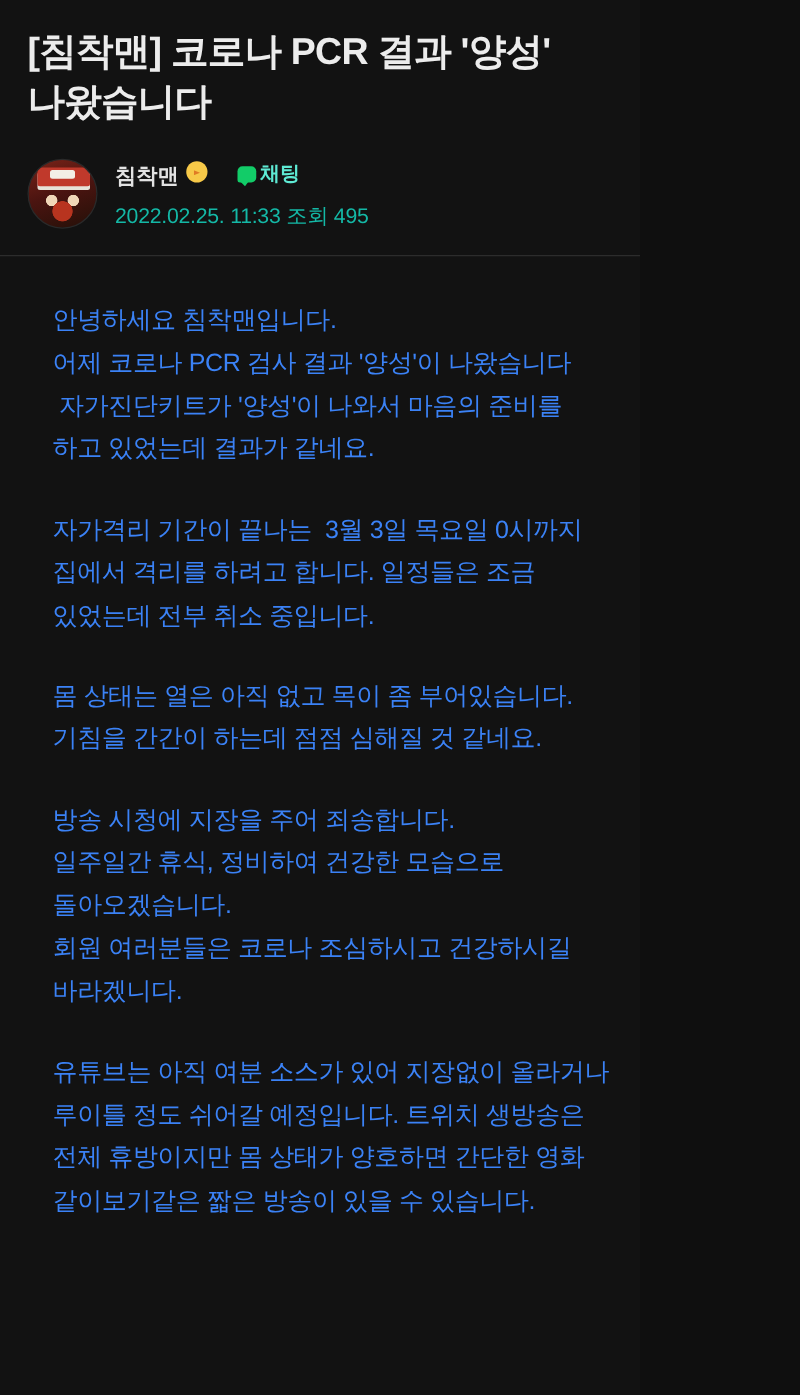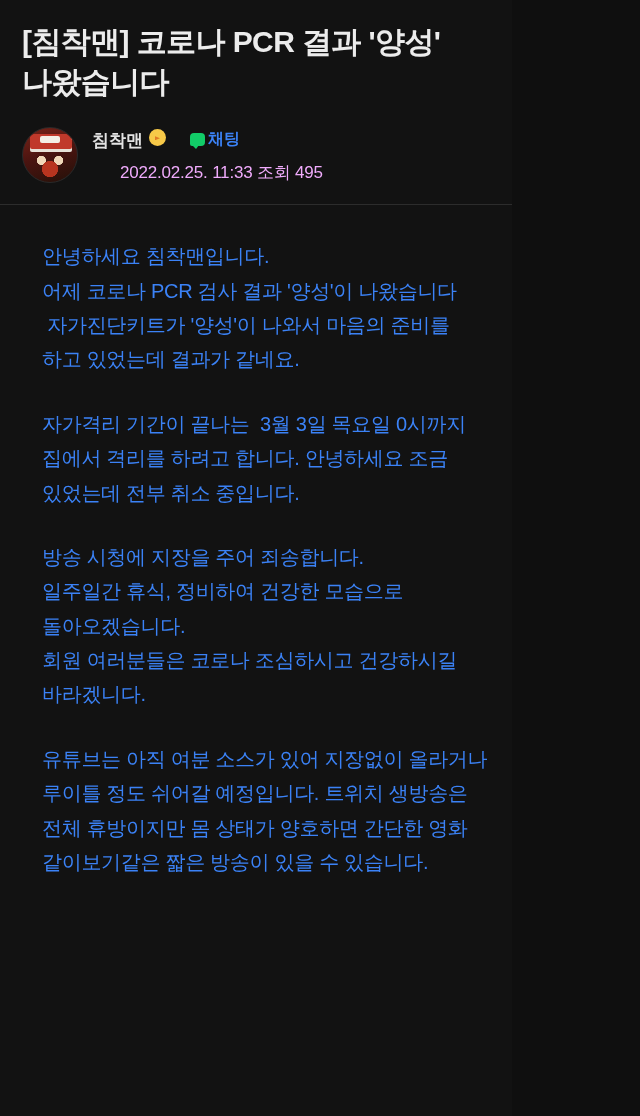--- a/index.html
+++ b/index.html
@@ -106,21 +106,21 @@
     height: 4px;
     background: #e07b25;
     clip-path: polygon(0 0, 100% 50%, 0 100%);
   }
   .chat-badge {
     display: inline-flex;
     align-items: center;
     gap: 3px;
     font-size: 16px;
     font-weight: 700;
-    color: #3b82f6;
+    color: #5eead4;
     margin-left: 6px;
     padding-left: 12px;
   }
   .chat-bubble {
     display: inline-block;
     width: 15px;
     height: 13px;
     background: #12cc68;
     border-radius: 4px 4px 4px 2px;
     position: relative;
@@ -130,23 +130,22 @@
     position: absolute;
     left: 2px;
     bottom: -3px;
     border-left: 4px solid transparent;
     border-right: 3px solid transparent;
     border-top: 4px solid #12cc68;
   }
   .meta-line2 {
     margin-top: 9px;
     font-size: 17px;
-    color: #f0abfc;
+    color: #14b8a6;
     letter-spacing: -0.2px;
-    margin-left: 28px;
   }
 
   
   .divider {
     height: 1px;
     background: #2c2c2c;
     margin: 0 -22px;
   }
 
   
@@ -189,20 +188,21 @@
       </div>
     </div>
   </div>
 
   <div class="divider"></div>
 
   <div class="post-body">
     <p class="para">안녕하세요 침착맨입니다.
 어제 코로나 PCR 검사 결과 '양성'이 나왔습니다
  자가진단키트가 '양성'이 나와서 마음의 준비를 하고 있었는데 결과가 같네요.</p>
-    <p class="para">자가격리 기간이 끝나는  3월 3일 목요일 0시까지 집에서 격리를 하려고 합니다. 안녕하세요 조금 있었는데 전부 취소 중입니다.</p>
+    <p class="para">자가격리 기간이 끝나는  3월 3일 목요일 0시까지 집에서 격리를 하려고 합니다. 일정들은 조금 있었는데 전부 취소 중입니다.</p>
+    <p class="para">몸 상태는 열은 아직 없고 목이 좀 부어있습니다. 기침을 간간이 하는데 점점 심해질 것 같네요.</p>
     <p class="para">방송 시청에 지장을 주어 죄송합니다.
 일주일간 휴식, 정비하여 건강한 모습으로 돌아오겠습니다.
 회원 여러분들은 코로나 조심하시고 건강하시길 바라겠니다.</p>
     <p class="para">유튜브는 아직 여분 소스가 있어 지장없이 올라거나 루이틀 정도 쉬어갈 예정입니다. 트위치 생방송은 전체 휴방이지만 몸 상태가 양호하면 간단한 영화 같이보기같은 짧은 방송이 있을 수 있습니다.</p>
   </div>
 
 </div>
 
 </body></html>

